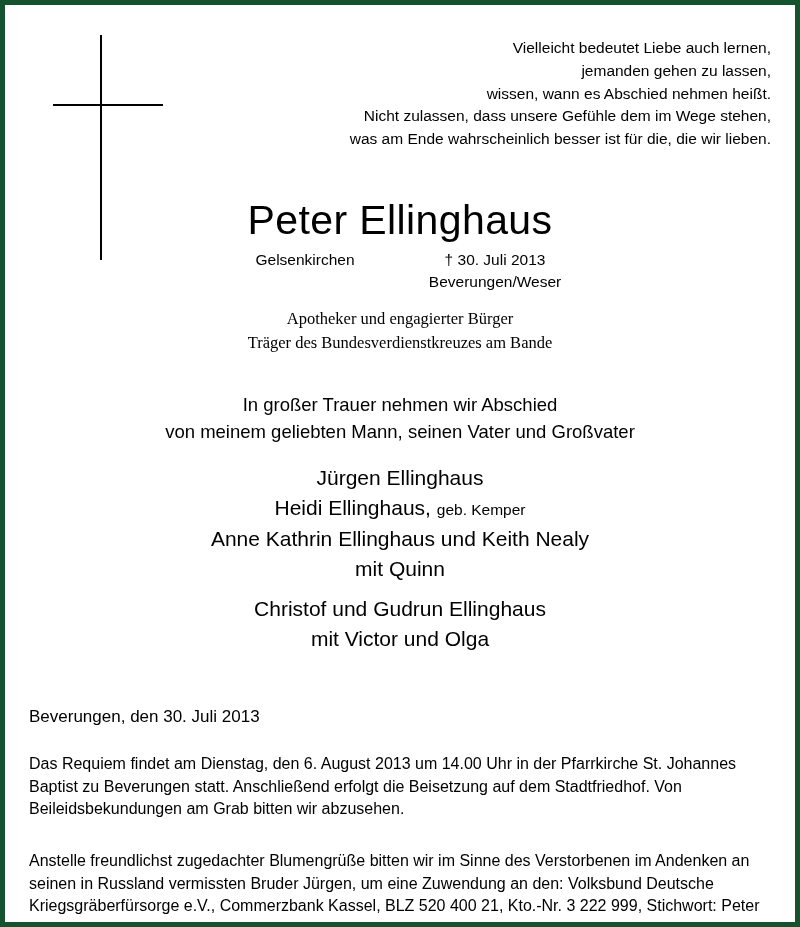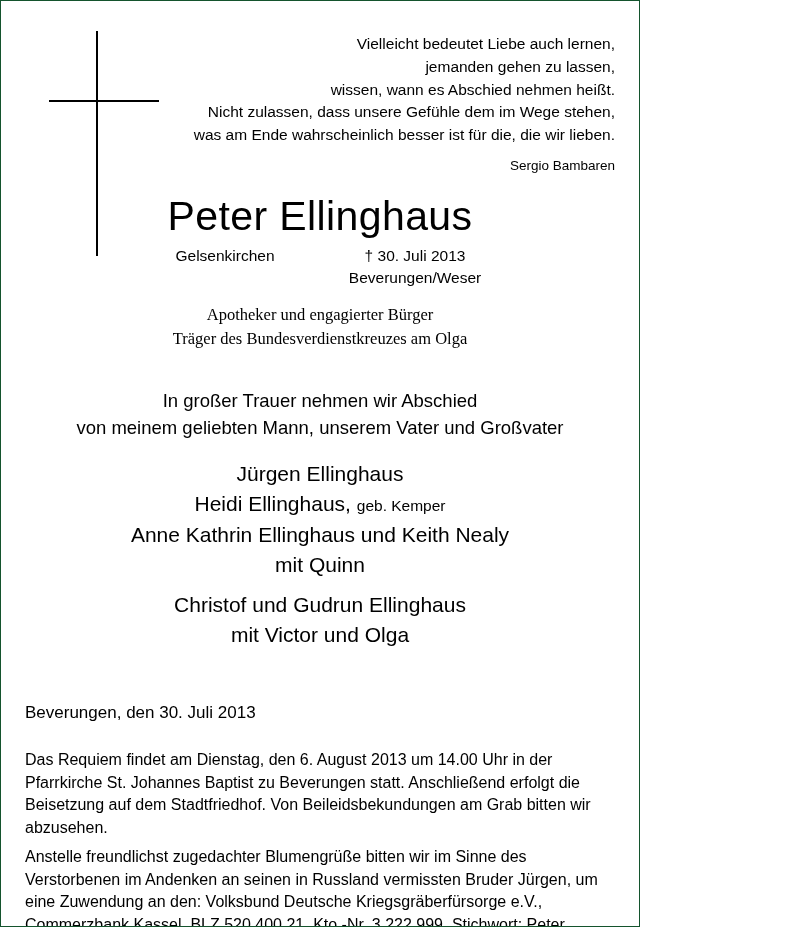--- a/index.html
+++ b/index.html
@@ -6,25 +6,25 @@
     margin: 0;
     padding: 0;
     background: #ffffff;
   }
   body {
     font-family: "Liberation Sans", sans-serif;
     color: #000000;
   }
   .page {
     position: relative;
-    width: 640px;
+    width: 800px;
     height: 927px;
     background: #ffffff;
     box-sizing: border-box;
-    border: 1px solid #14532d;
+    border: 5px solid #14532d;
     overflow: hidden;
   }
 
   
   .cross {
     position: absolute;
     left: 48px;
     top: 30px;
     width: 110px;
     height: 225px;
@@ -161,43 +161,42 @@
     <div class="vert"></div>
     <div class="horiz"></div>
   </div>
 
   <div class="poem">
     <div class="line">Vielleicht bedeutet Liebe auch lernen,</div>
     <div class="line">jemanden gehen zu lassen,</div>
     <div class="line">wissen, wann es Abschied nehmen heißt.</div>
     <div class="line">Nicht zulassen, dass unsere Gefühle dem im Wege stehen,</div>
     <div class="line">was am Ende wahrscheinlich besser ist für die, die wir lieben.</div>
-    <div class="author">Sergio Bambaren</div>
   </div>
 
   <div class="name">Peter Ellinghaus</div>
 
   <div class="dates">
     <div class="col">
       <div>Gelsenkirchen</div>
     </div>
     <div class="col">
       <div>† 30. Juli 2013</div>
       <div>Beverungen/Weser</div>
     </div>
   </div>
 
   <div class="profession">
     <div>Apotheker und engagierter Bürger</div>
-    <div>Träger des Bundesverdienstkreuzes am Olga</div>
+    <div>Träger des Bundesverdienstkreuzes am Bande</div>
   </div>
 
   <div class="intro">
     <div>In großer Trauer nehmen wir Abschied</div>
-    <div>von meinem geliebten Mann, unserem Vater und Großvater</div>
+    <div>von meinem geliebten Mann, seinen Vater und Großvater</div>
   </div>
 
   <div class="family">
     <div class="fam-line">Jürgen Ellinghaus</div>
     <div class="fam-line">
       <span>Heidi Ellinghaus,</span>
       <span class="small-suffix">geb. Kemper</span>
     </div>
     <div class="fam-line">Anne Kathrin Ellinghaus und Keith Nealy</div>
     <div class="fam-line">mit Quinn</div>

